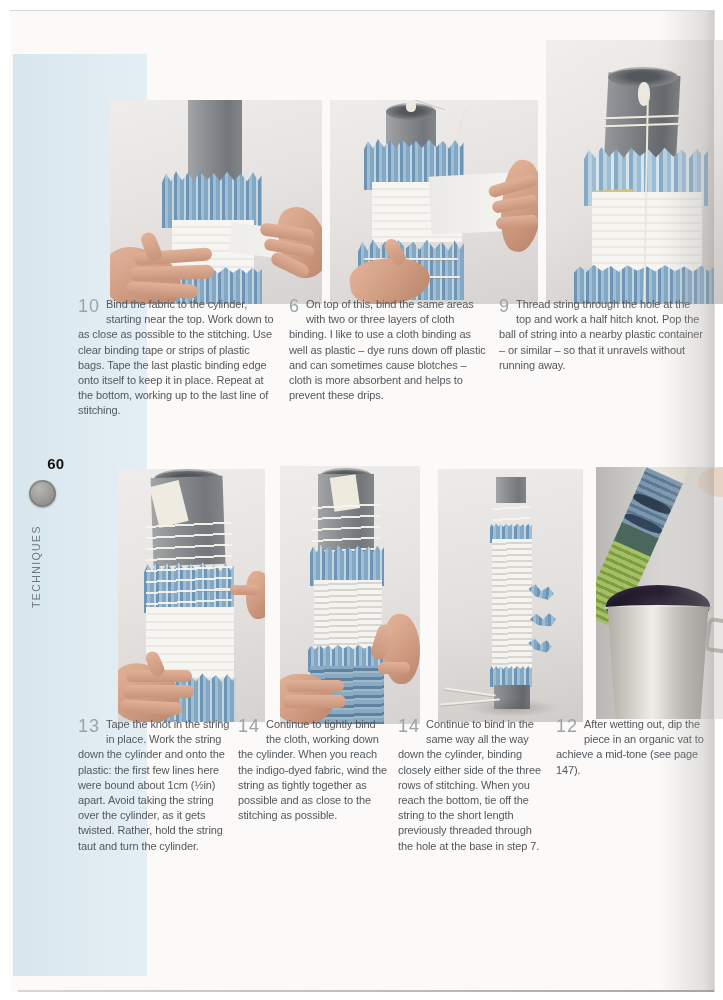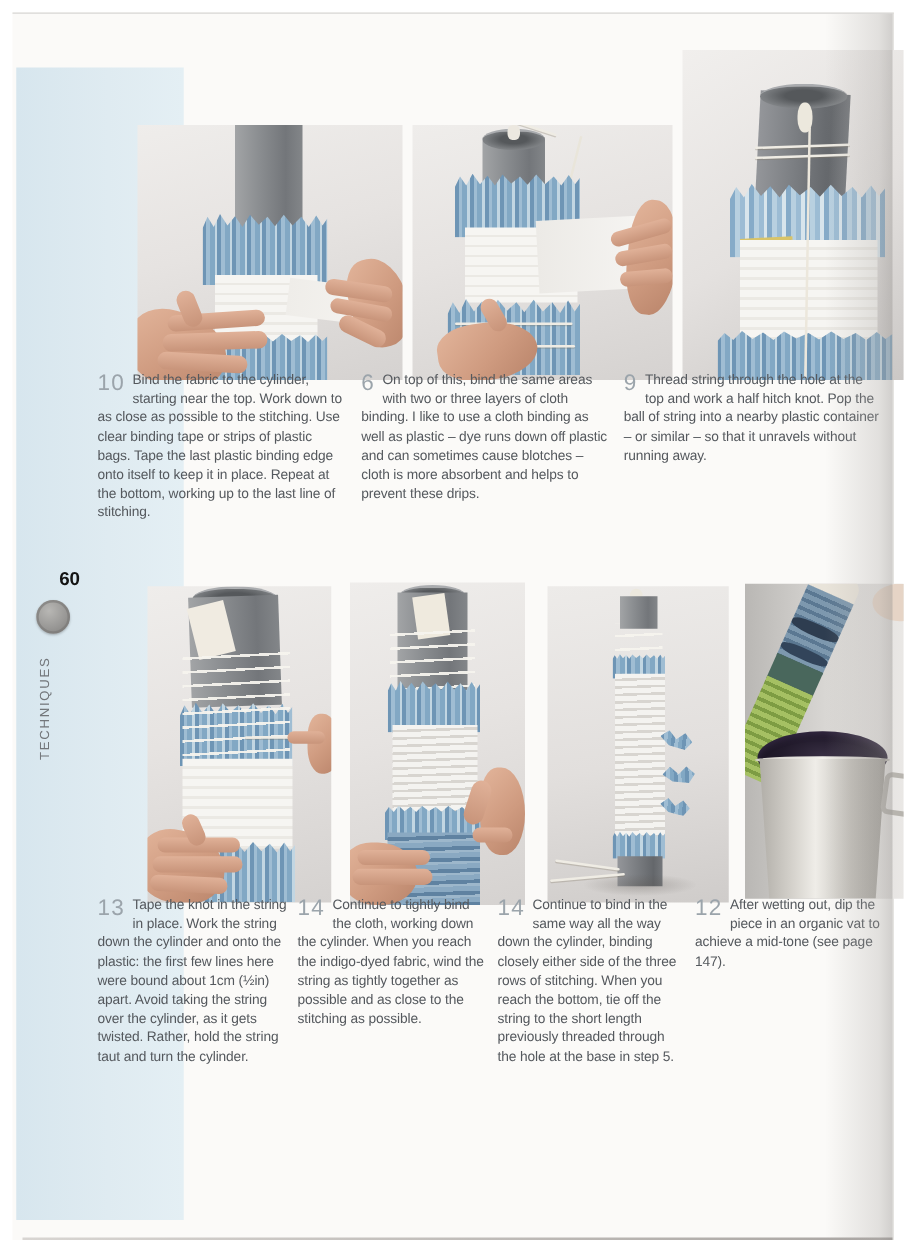--- a/index.html
+++ b/index.html
@@ -317,21 +317,21 @@
       <div class="pG-hand"></div>
     </figure>
 
     <div class="step stepD">
       <span class="num">13</span><span>Tape the knot in the string in place. Work the string down the cylinder and onto the plastic: the first few lines here were bound about 1cm (½in) apart. Avoid taking the string over the cylinder, as it gets twisted. Rather, hold the string taut and turn the cylinder.</span>
     </div>
     <div class="step stepE">
       <span class="num">14</span><span>Continue to tightly bind the cloth, working down the cylinder. When you reach the indigo-dyed fabric, wind the string as tightly together as possible and as close to the stitching as possible.</span>
     </div>
     <div class="step stepF">
-      <span class="num">14</span><span>Continue to bind in the same way all the way down the cylinder, binding closely either side of the three rows of stitching. When you reach the bottom, tie off the string to the short length previously threaded through the hole at the base in step 5.</span>
+      <span class="num">14</span><span>Continue to bind in the same way all the way down the cylinder, binding closely either side of the three rows of stitching. When you reach the bottom, tie off the string to the short length previously threaded through the hole at the base in step 7.</span>
     </div>
     <div class="step stepG">
       <span class="num">12</span><span>After wetting out, dip the piece in an organic vat to achieve a mid-tone (see page 147).</span>
     </div>
 
     <div class="page-bottom-line"></div>
     <div class="curve"></div>
   </div>
 </div>
 

